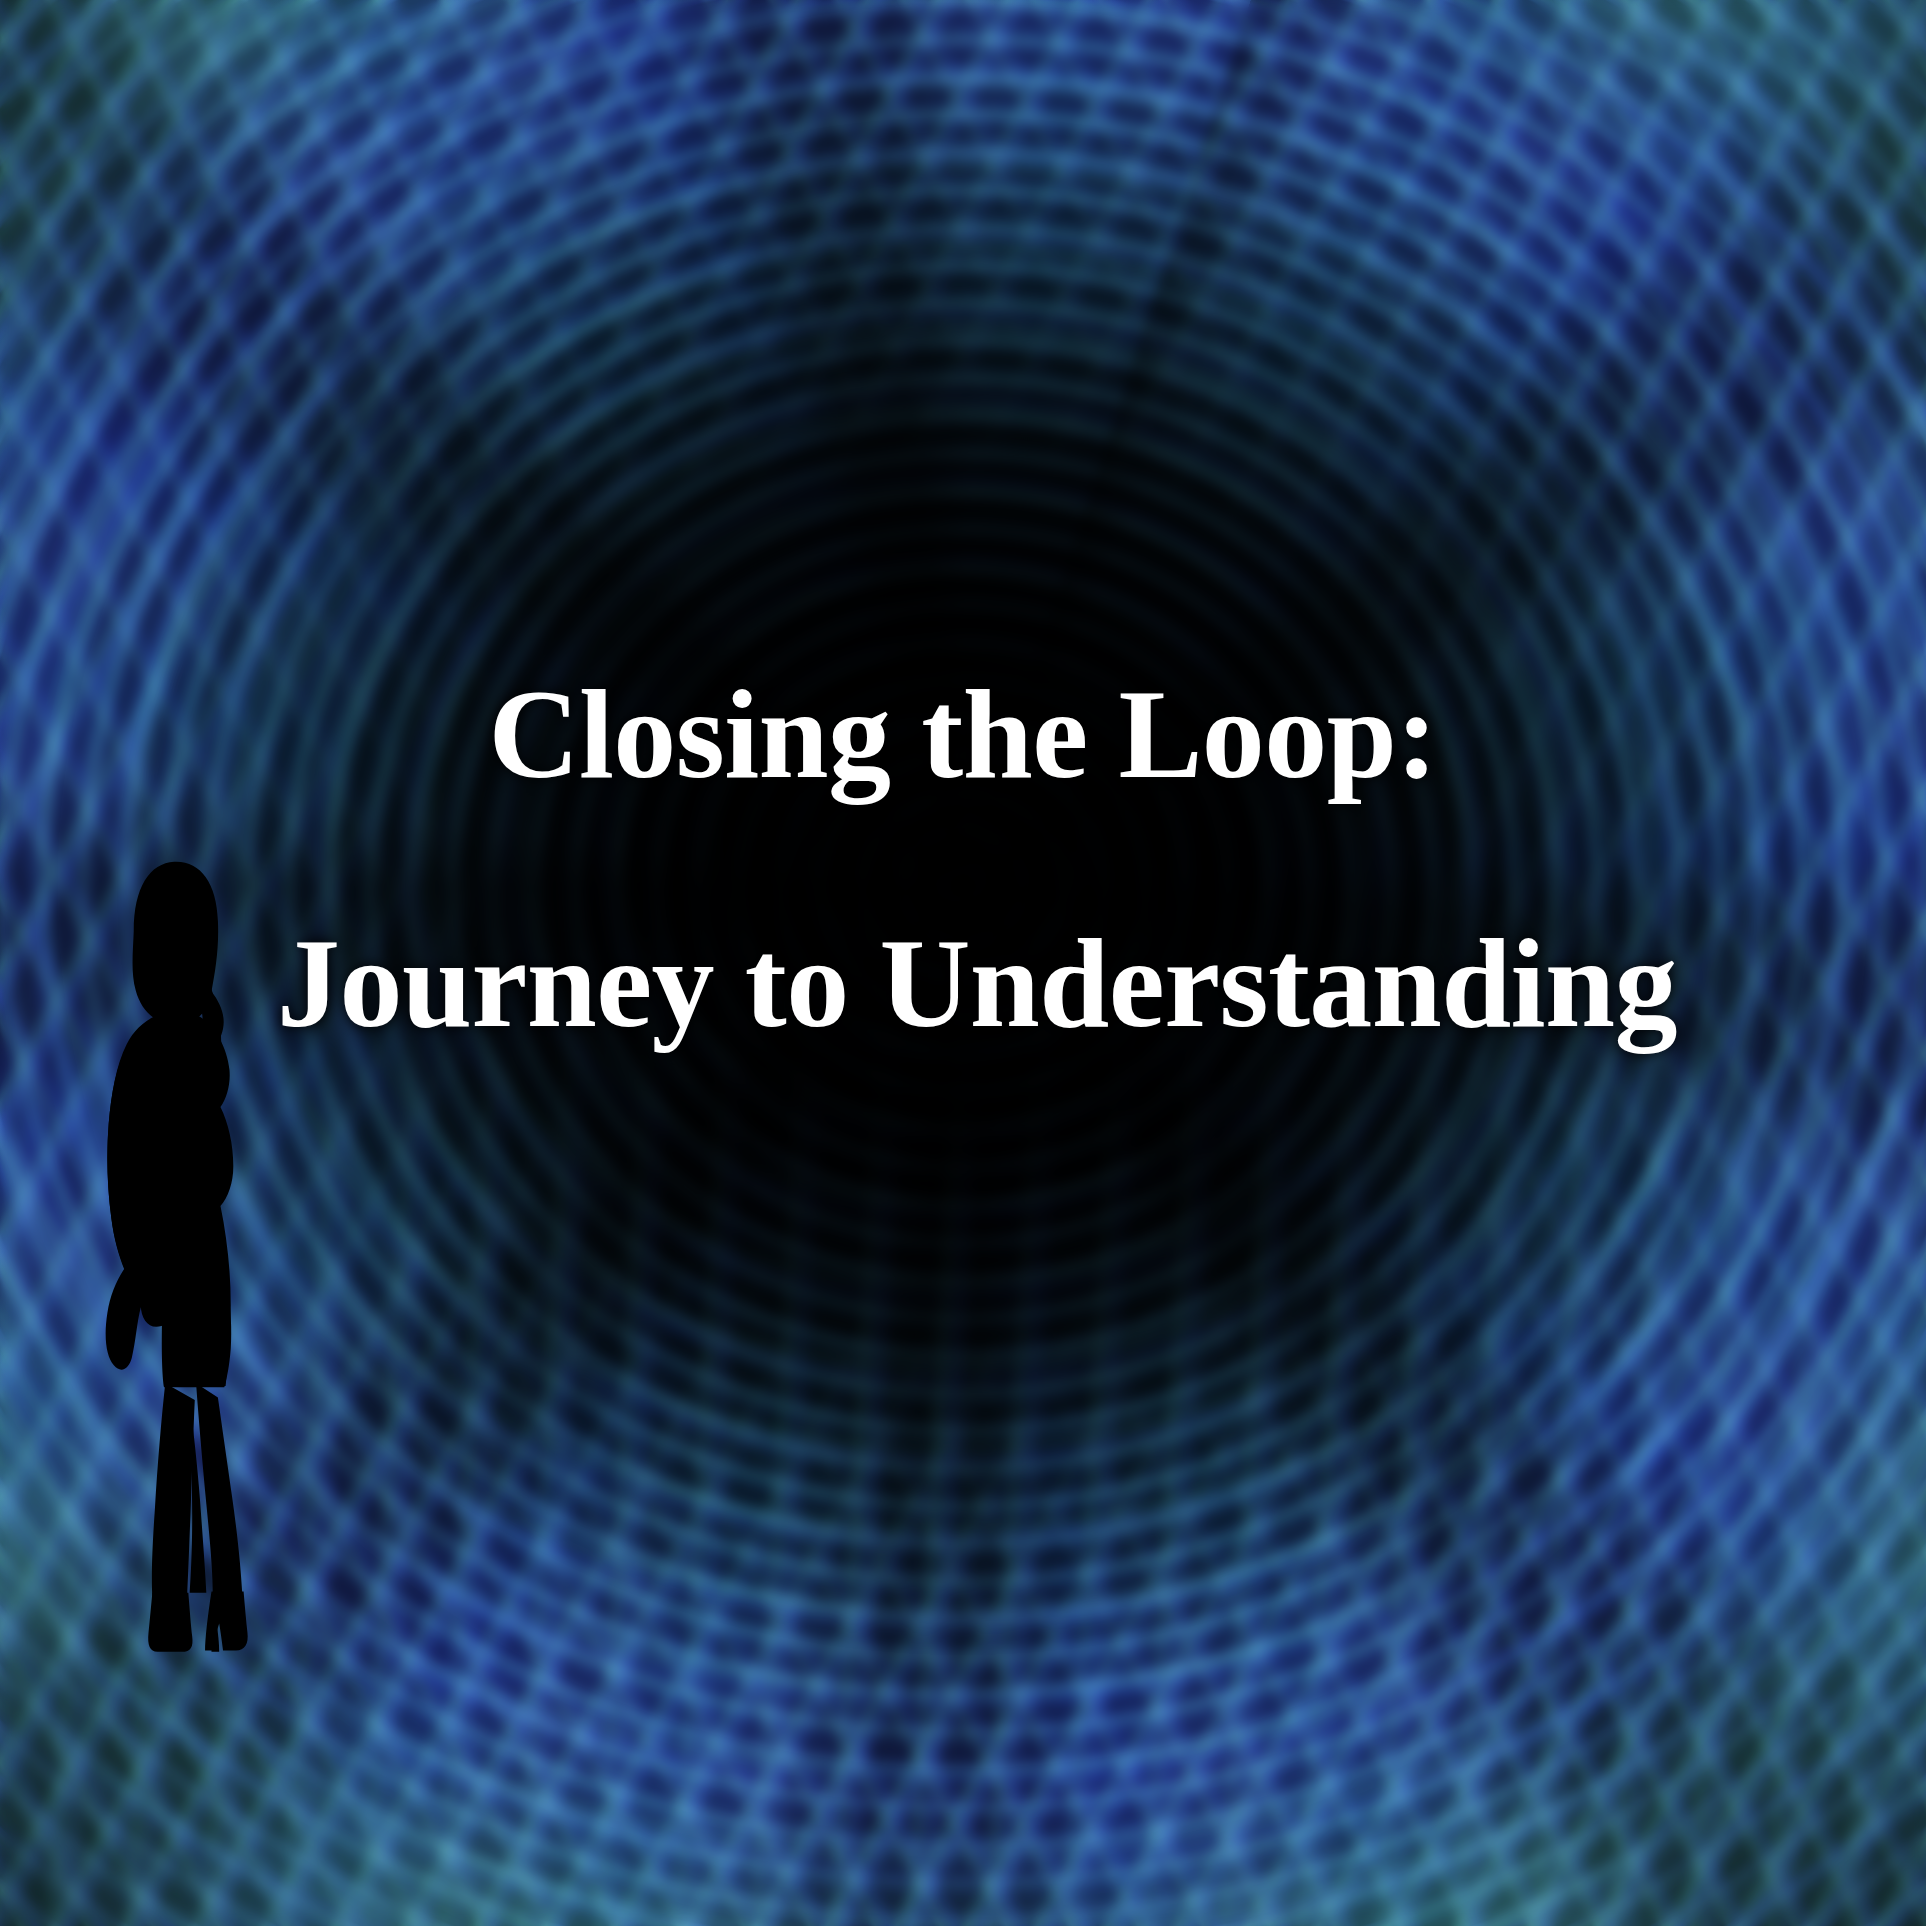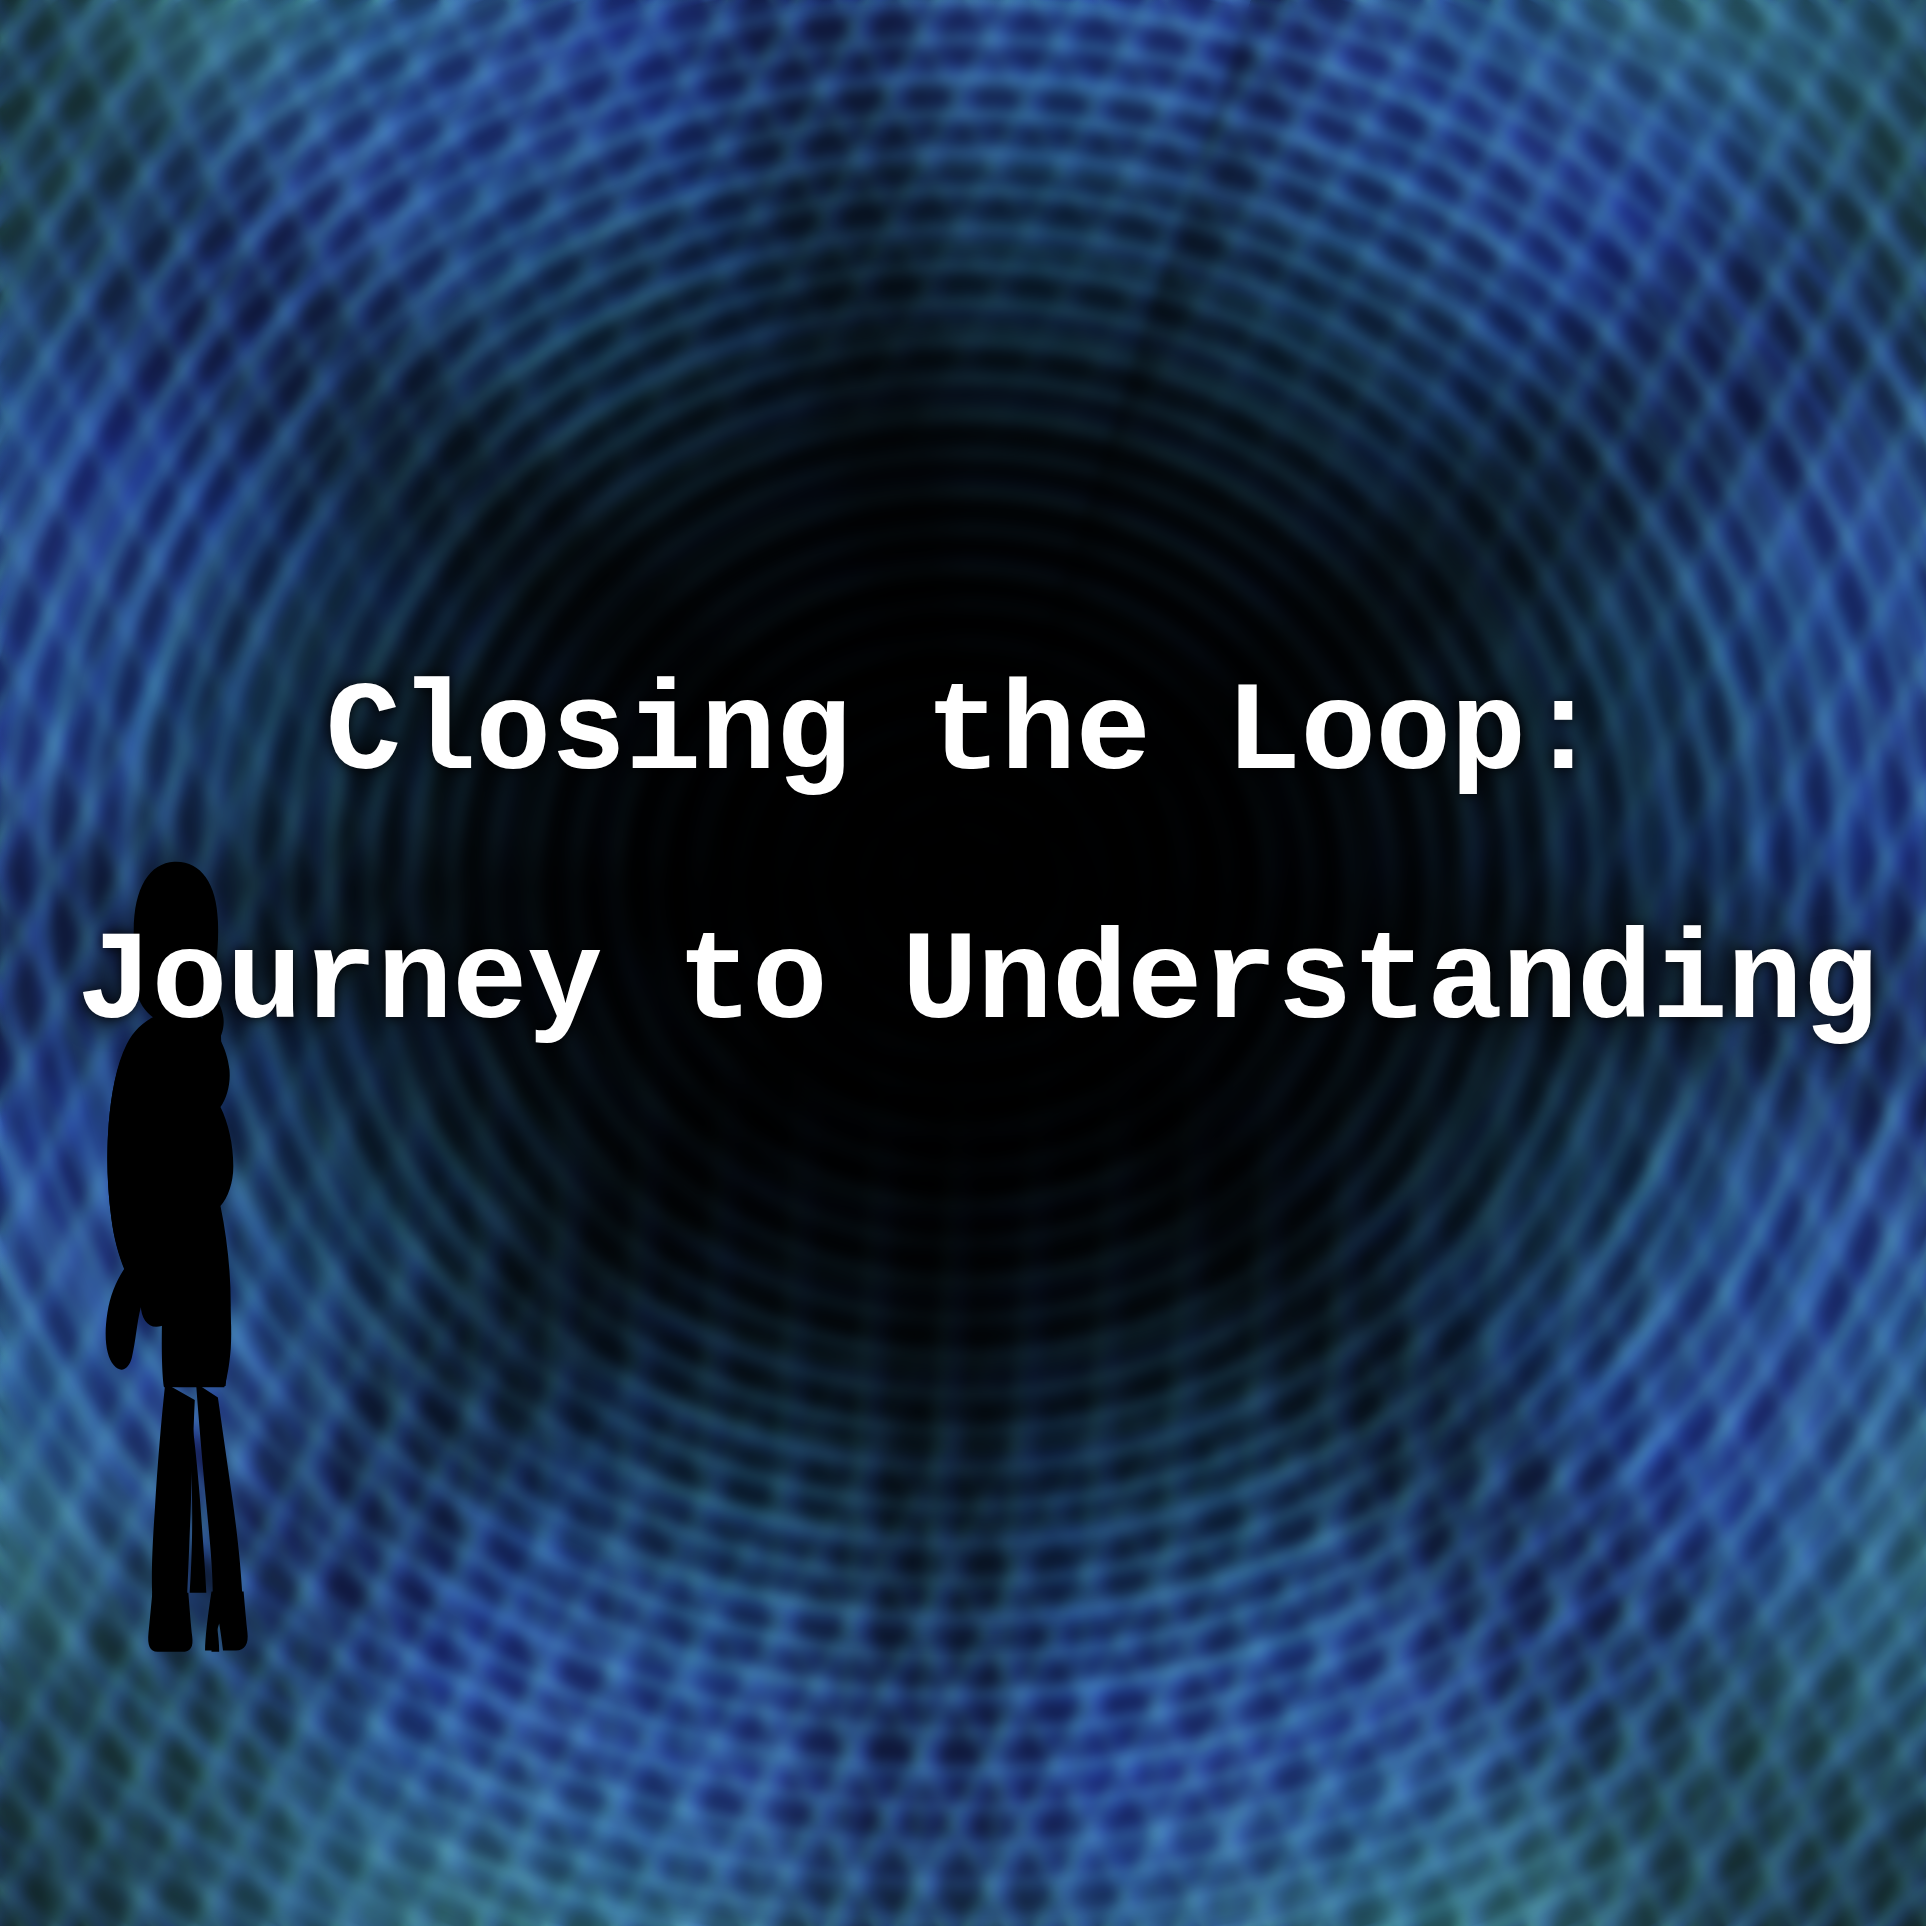--- a/index.html
+++ b/index.html
@@ -6,21 +6,21 @@
     margin: 0;
     padding: 0;
     background: #000;
   }
   #cover {
     position: relative;
     width: 1926px;
     height: 1926px;
     overflow: hidden;
     background: #04080c;
-    font-family: Liberation Mono, monospace;
+    font-family: Liberation Serif, serif;
   }
 
   
   .bg-layer {
     position: absolute;
     inset: 0;
     pointer-events: none;
   }
 
   

